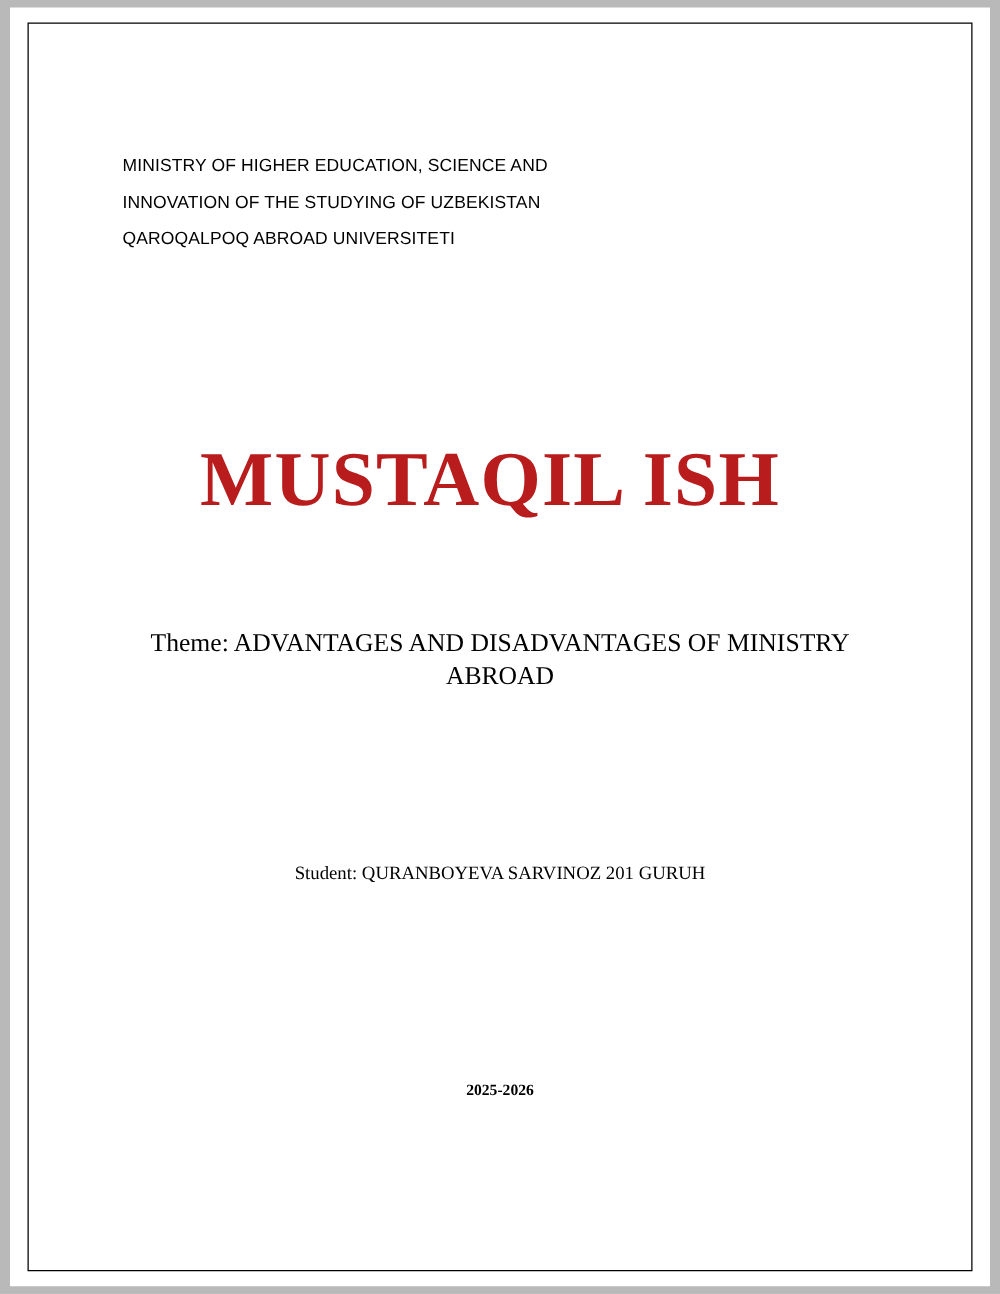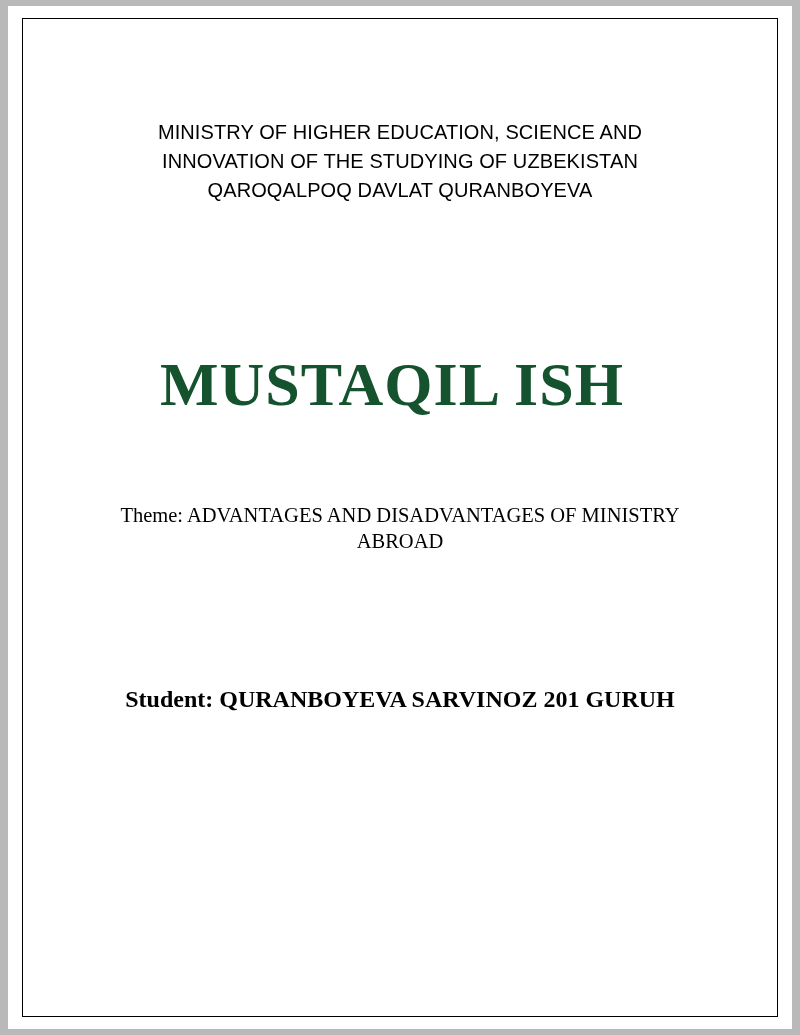--- a/index.html
+++ b/index.html
@@ -43,42 +43,41 @@
     height: 100%;
     box-sizing: border-box;
     padding: 0 90px;
   }
 
   .ministry {
     position: absolute;
     left: 90px;
     right: 90px;
     top: 112px;
-    text-align: center;
     font-family: "Liberation Sans", sans-serif;
-    font-size: 20px;
+    font-size: 14px;
     line-height: 29px;
     color: #000000;
     letter-spacing: 0.1px;
   }
   .ministry div {
     white-space: nowrap;
   }
 
   .doc-title {
     position: absolute;
     left: 60px;
     right: 76px;
     top: 342px;
     text-align: center;
     font-family: "Liberation Serif", serif;
     font-weight: bold;
     font-size: 62px;
     line-height: 72px;
-    color: #14532d;
+    color: #b91c1c;
     letter-spacing: 1px;
   }
 
   .theme {
     position: absolute;
     left: 110px;
     right: 110px;
     top: 496px;
     text-align: center;
     font-family: "Liberation Serif", serif;
@@ -87,24 +86,23 @@
     color: #000000;
   }
 
   .student {
     position: absolute;
     left: 110px;
     right: 110px;
     top: 680px;
     text-align: center;
     font-family: "Liberation Serif", serif;
-    font-size: 24px;
+    font-size: 15px;
     line-height: 26px;
     color: #000000;
-    font-weight: bold;
   }
 
   .year {
     position: absolute;
     left: 110px;
     right: 110px;
     top: 858px;
     text-align: center;
     font-family: "Liberation Serif", serif;
     font-weight: bold;
@@ -117,24 +115,25 @@
 <body>
 
 <div class="page">
   <div class="page-border"></div>
 
   <div class="content">
 
     <div class="ministry">
       <div>MINISTRY OF HIGHER EDUCATION, SCIENCE AND</div>
       <div>INNOVATION OF THE STUDYING OF UZBEKISTAN</div>
-      <div>QAROQALPOQ DAVLAT QURANBOYEVA</div>
+      <div>QAROQALPOQ ABROAD UNIVERSITETI</div>
     </div>
 
     <div class="doc-title">MUSTAQIL ISH</div>
 
     <div class="theme">Theme: ADVANTAGES AND DISADVANTAGES OF MINISTRY ABROAD</div>
 
     <div class="student">Student: QURANBOYEVA SARVINOZ 201 GURUH</div>
 
+    <div class="year">2025-2026</div>
 
   </div>
 </div>
 
 </body></html>

